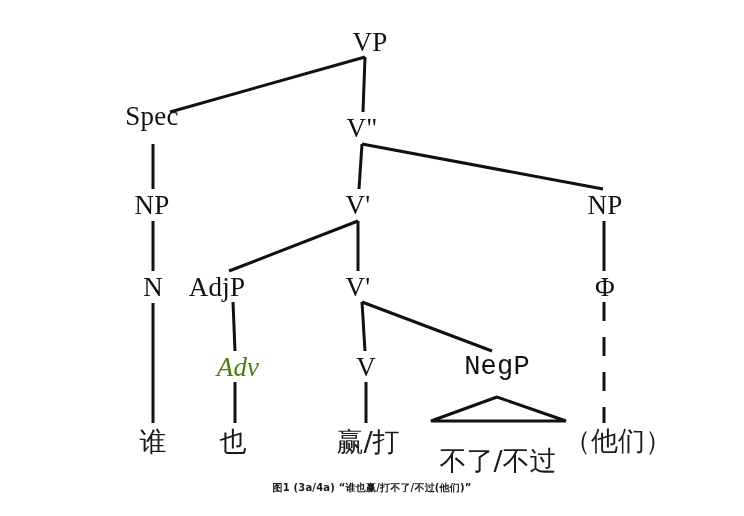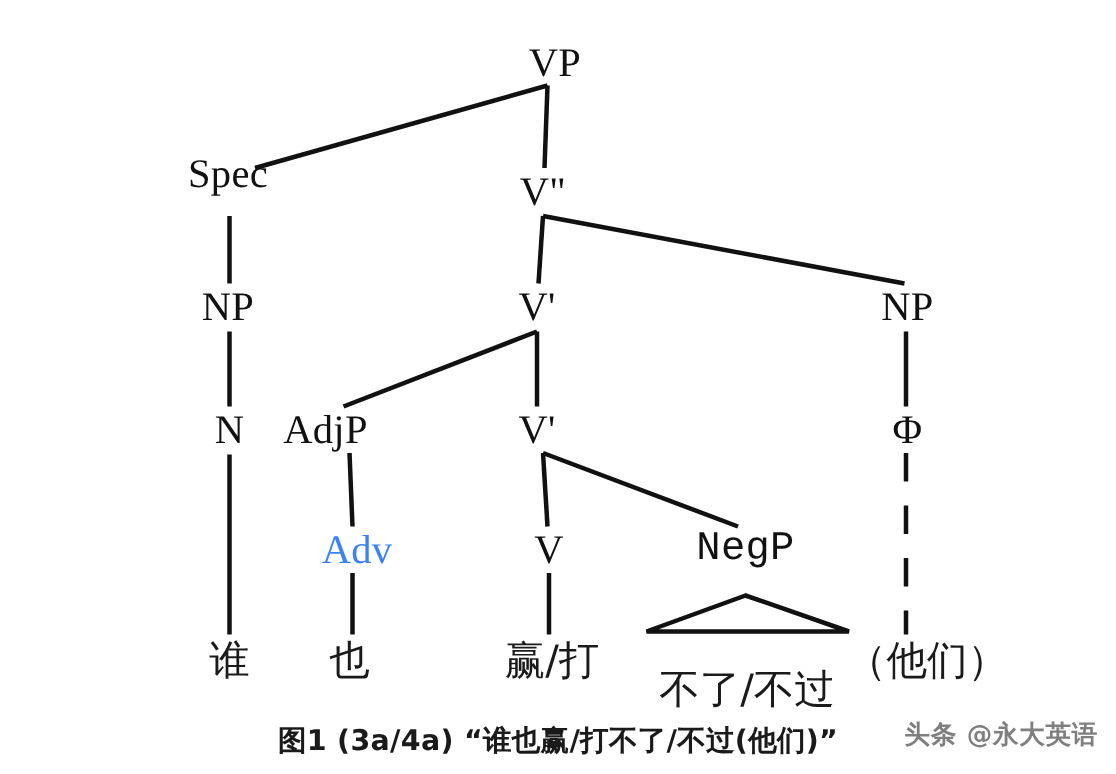--- a/index.html
+++ b/index.html
@@ -41,21 +41,21 @@
     color: #1a1a1a;
     white-space: nowrap;
     line-height: 1;
   }
   .caption {
     position: absolute;
     left: 50%;
     transform: translateX(-50%);
     top: 481px;
     font-family: "DejaVu Sans", "Liberation Sans", sans-serif;
-    font-size: 19px;
+    font-size: 10px;
     font-weight: bold;
     color: #1a1a1a;
     white-space: nowrap;
     letter-spacing: 0.2px;
   }
   .watermark {
     position: absolute;
     right: 12px;
     top: 478px;
     font-family: "DejaVu Sans", "Liberation Sans", sans-serif;
@@ -100,28 +100,27 @@
       <div class="node-label" style="left: 370px; top: 42px; color: rgb(17, 17, 17);">VP</div>
       <div class="node-label" style="left: 152px; top: 116px; color: rgb(17, 17, 17);">Spec</div>
       <div class="node-label" style="left: 362px; top: 128px; color: rgb(17, 17, 17);">V"</div>
       <div class="node-label" style="left: 152px; top: 205px; color: rgb(17, 17, 17);">NP</div>
       <div class="node-label" style="left: 358px; top: 205px; color: rgb(17, 17, 17);">V'</div>
       <div class="node-label" style="left: 605px; top: 205px; color: rgb(17, 17, 17);">NP</div>
       <div class="node-label" style="left: 153px; top: 287px; color: rgb(17, 17, 17);">N</div>
       <div class="node-label" style="left: 217px; top: 287px; color: rgb(17, 17, 17);">AdjP</div>
       <div class="node-label" style="left: 358px; top: 287px; color: rgb(17, 17, 17);">V'</div>
       <div class="node-label" style="left: 605px; top: 287px; color: rgb(17, 17, 17);">Φ</div>
-      <div class="node-label" style="left: 238px; top: 367px; color: #3b82f6;">Adv</div>
+      <div class="node-label" style="left: 238px; top: 367px; color: #4d7c0f; font-style: italic;">Adv</div>
       <div class="node-label" style="left: 366px; top: 367px; color: rgb(17, 17, 17);">V</div>
       <div class="node-label" style="left: 497px; top: 367px; color: rgb(17, 17, 17); font-family: Liberation Mono, monospace;">NegP</div>
     </div>
   <div id="terminal-layer">
       <div class="terminal-label" style="left: 153px; top: 441px;">谁</div>
       <div class="terminal-label" style="left: 233px; top: 441px;">也</div>
       <div class="terminal-label" style="left: 368px; top: 441px;">赢/打</div>
       <div class="terminal-label" style="left: 498px; top: 460px;">不了/不过</div>
       <div class="terminal-label" style="left: 618px; top: 441px; font-family: Liberation Serif, serif;">（他们）</div>
     </div>
 
   <div class="caption">图1 (3a/4a) “谁也赢/打不了/不过(他们)”</div>
-  <div class="watermark">头条 @永大英语</div>
 
 </div>
 
 </body></html>

